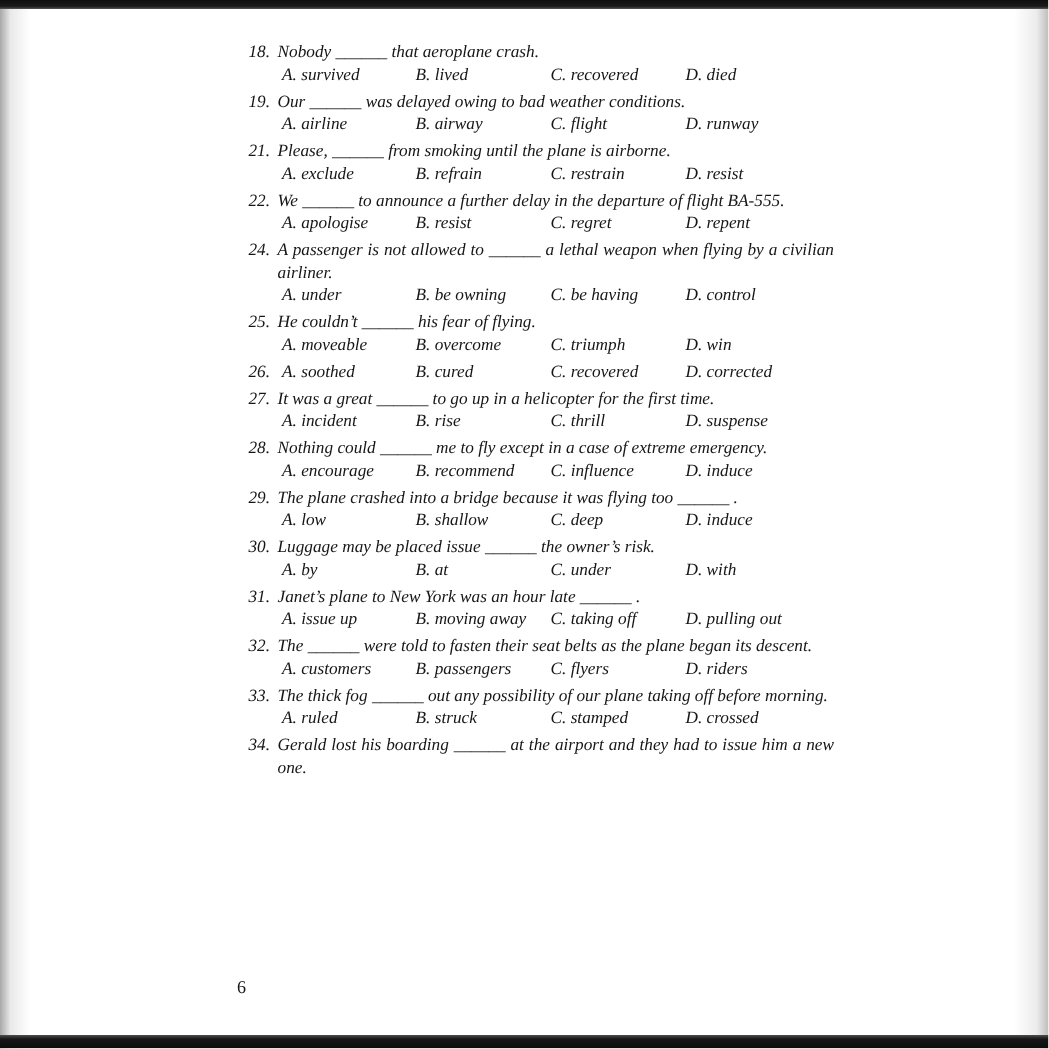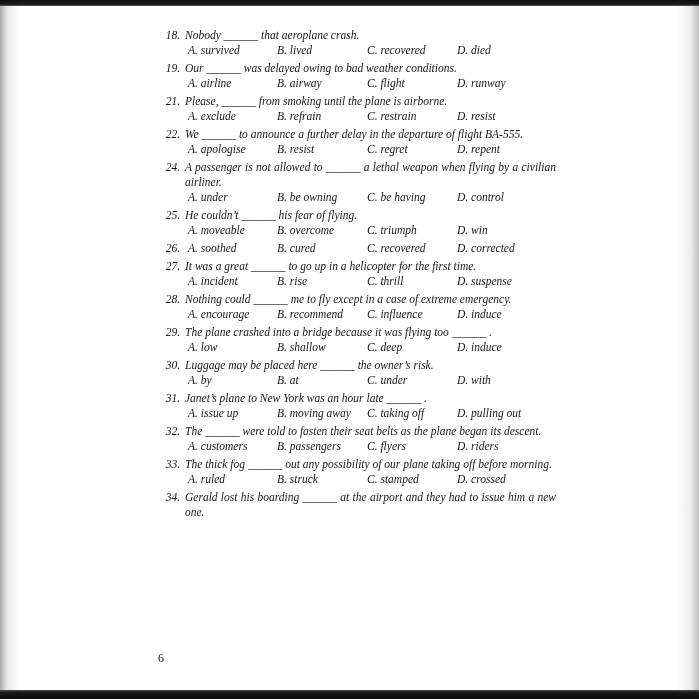--- a/index.html
+++ b/index.html
@@ -204,21 +204,21 @@
         <span class="q-option">B. shallow</span>
         <span class="q-option">C. deep</span>
         <span class="q-option">D. induce</span>
       </div>
     </div>
   </div>
 
   <div class="question">
     <div class="q-num">30.</div>
     <div class="q-body">
-      <div class="q-text">Luggage may be placed here ______ the owner’s risk.</div>
+      <div class="q-text">Luggage may be placed issue ______ the owner’s risk.</div>
       <div class="q-options">
         <span class="q-option">A. by</span>
         <span class="q-option">B. at</span>
         <span class="q-option">C. under</span>
         <span class="q-option">D. with</span>
       </div>
     </div>
   </div>
 
   <div class="question">

